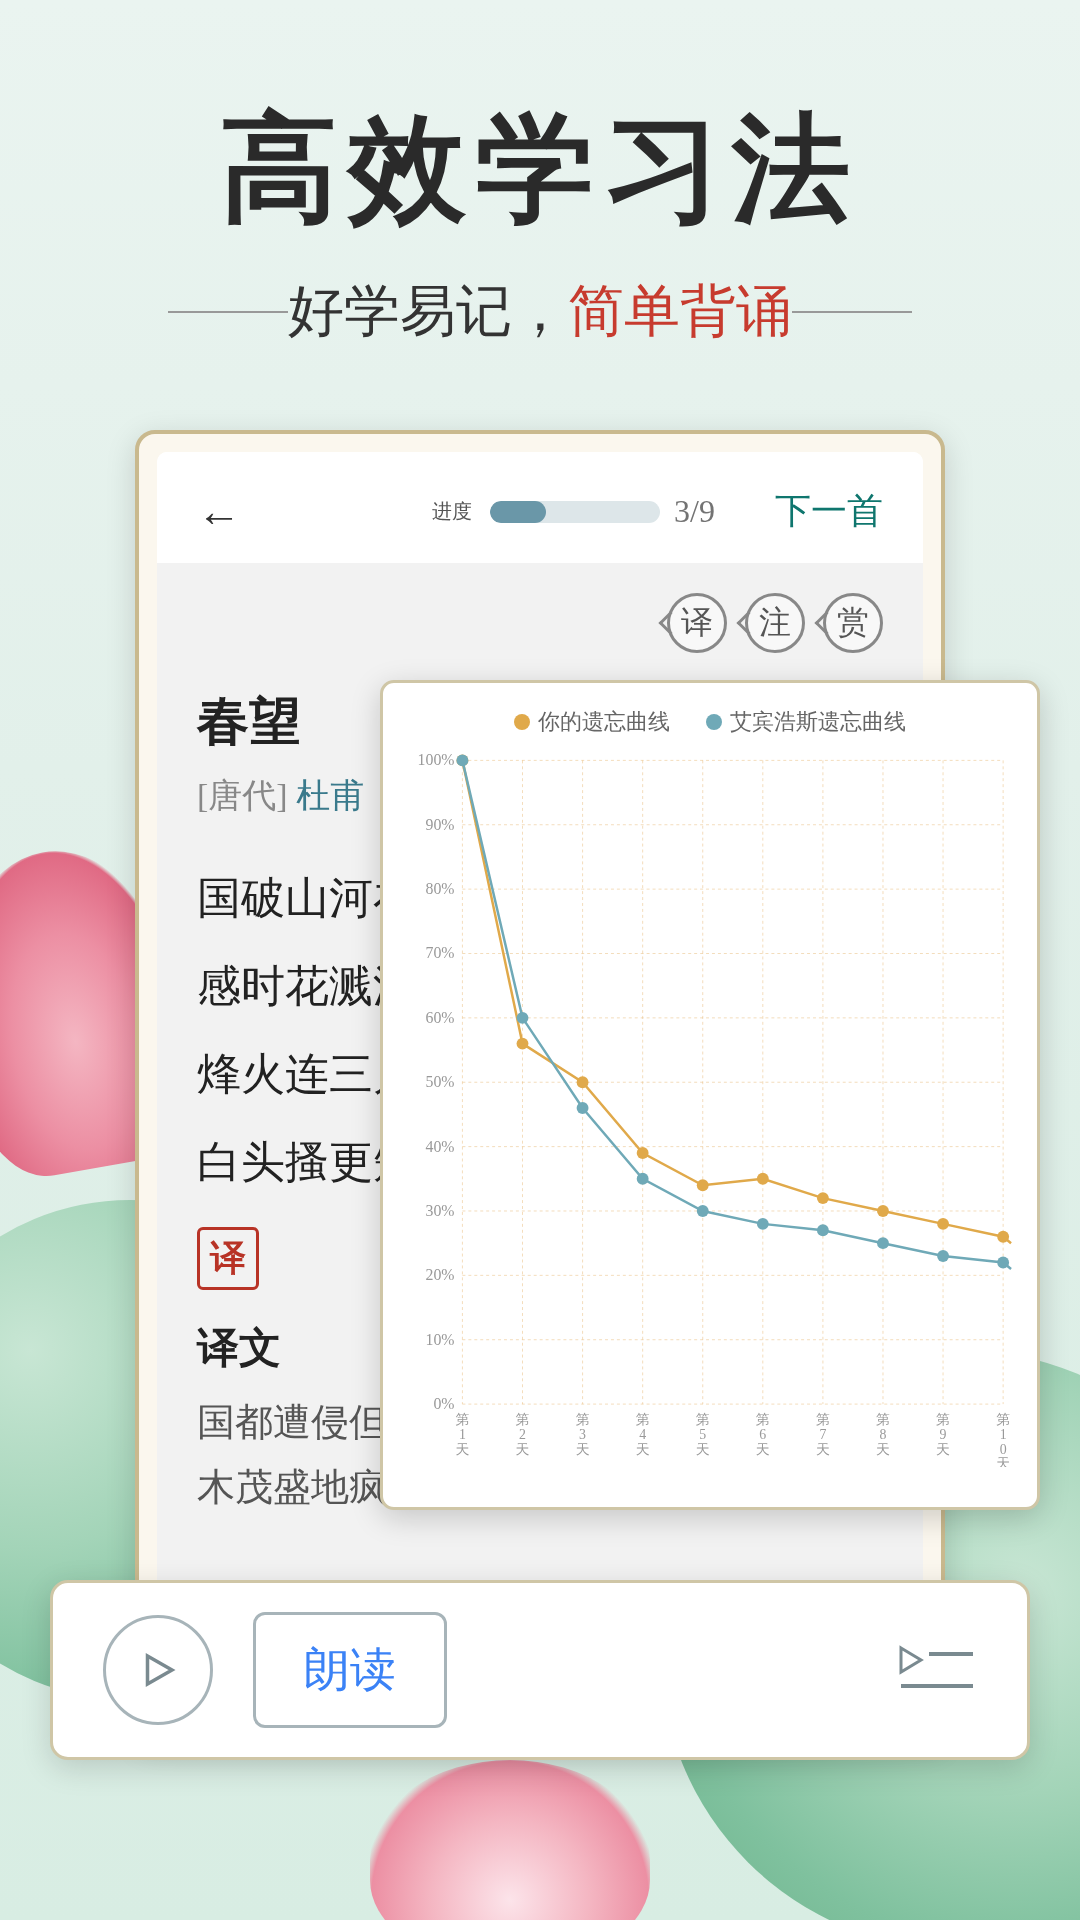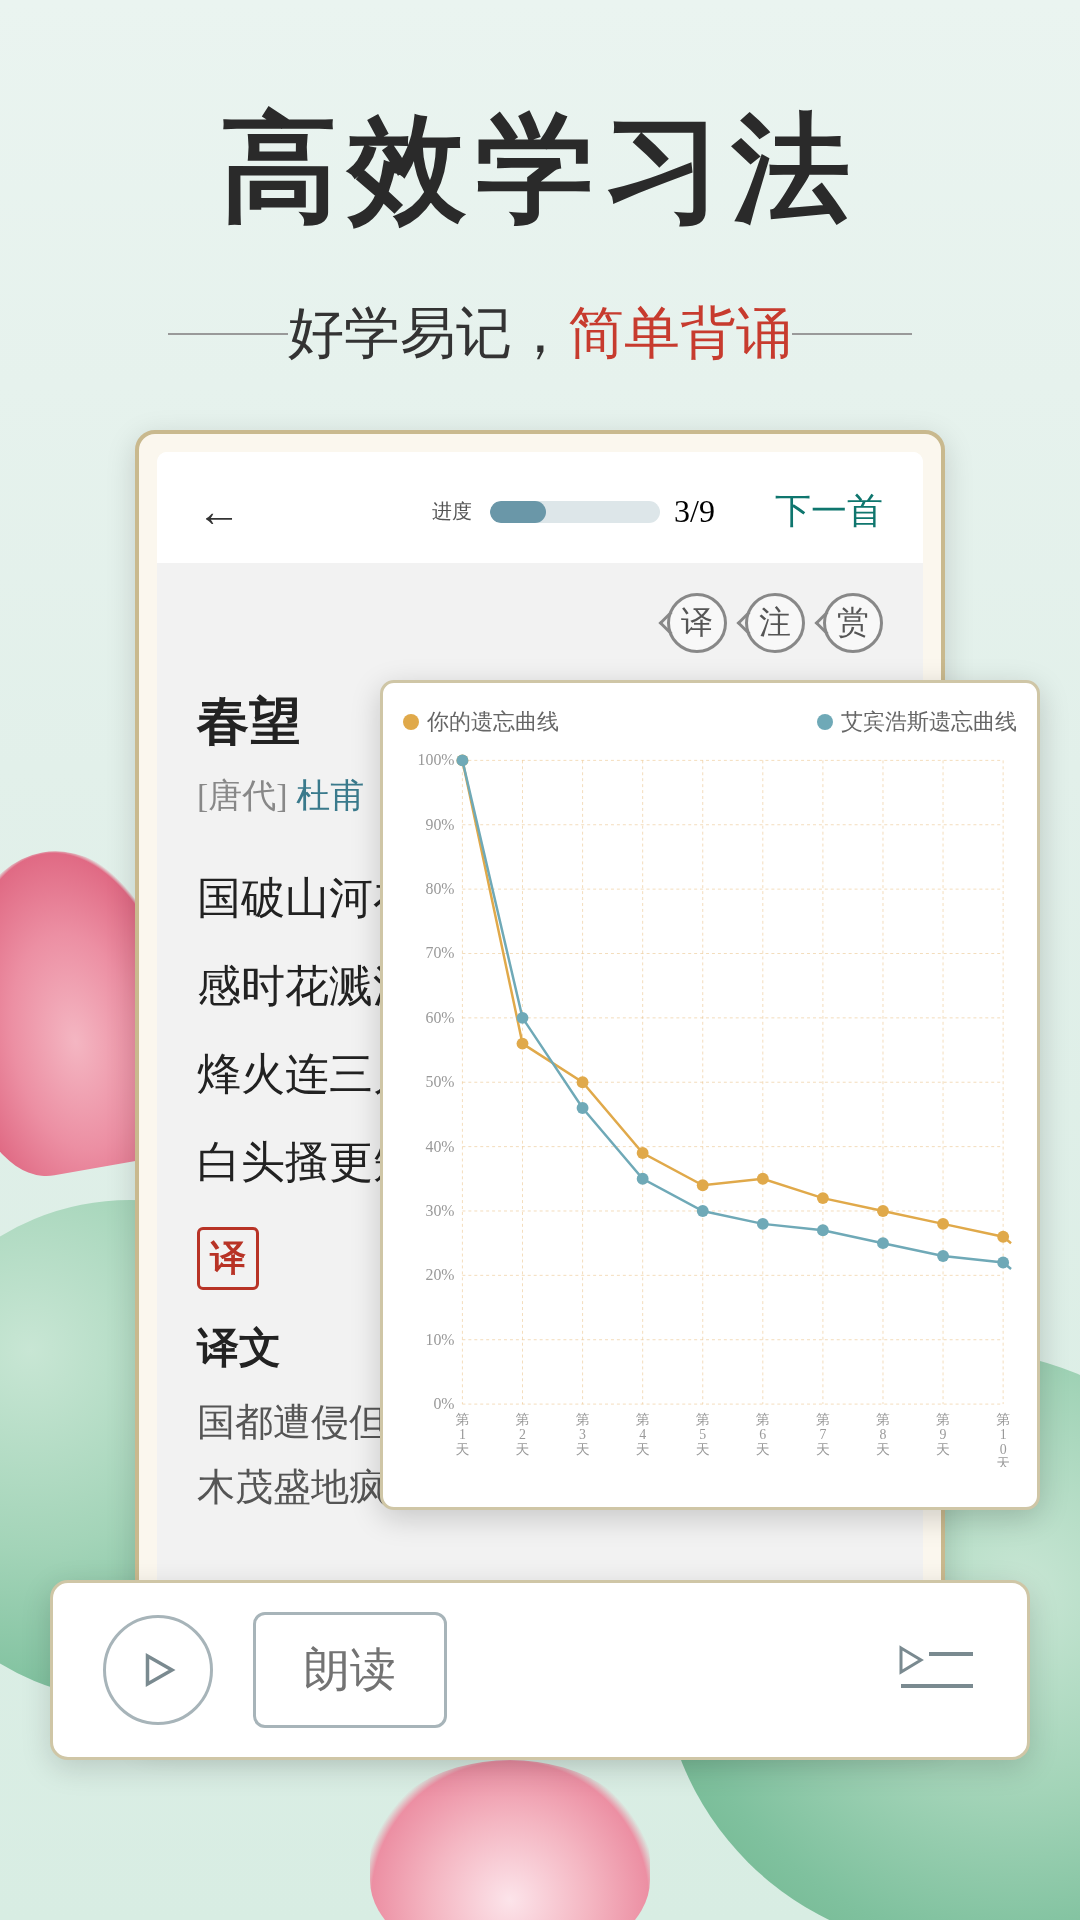--- a/index.html
+++ b/index.html
@@ -61,21 +61,21 @@
 .title {
   font-size: 118px;
   font-weight: 600;
   color: #2a2a2a;
   letter-spacing: 10px;
 }
 .subtitle-row {
   display: flex;
   align-items: center;
   justify-content: center;
-  margin-top: 46px;
+  margin-top: 24px;
 }
 .subtitle-line {
   width: 120px;
   height: 2px;
   background: #999;
 }
 .subtitle {
   font-size: 56px;
   color: #333;
 }
@@ -130,21 +130,21 @@
   margin-right: 14px;
 }
 .progress-fill {
   height: 100%;
   width: 33%;
   background: #6a97a8;
   border-radius: 11px;
 }
 .progress-text {
   font-size: 32px;
-  color: #000000;
+  color: #737373;
   margin-right: 60px;
 }
 .next-btn {
   font-size: 36px;
   color: #0f766e;
 }
 
 
 .content {
   background: #f2f2f2;
@@ -242,21 +242,21 @@
   height: 830px;
   background: #fff;
   border: 3px solid #cfc6a6;
   border-radius: 14px;
   box-shadow: 0 8px 30px rgba(0,0,0,0.18);
   z-index: 40;
   padding: 24px 20px 20px 20px;
 }
 .legend {
   display: flex;
-  justify-content: space-between;
+  justify-content: center;
   gap: 36px;
   font-size: 22px;
   color: #666;
   margin-bottom: 10px;
 }
 .legend-item { display: flex; align-items: center; gap: 8px; }
 .dot { width: 16px; height: 16px; border-radius: 50%; }
 .dot.orange { background: #e0a94a; }
 .dot.blue { background: #6fa9b7; }
 
@@ -291,21 +291,21 @@
   display: flex;
   align-items: center;
   justify-content: center;
 }
 .play-circle svg { width: 42px; height: 42px; }
 .ctrl-btn {
   border: 3px solid #a7b4b9;
   border-radius: 12px;
   padding: 24px 48px;
   font-size: 46px;
-  color: #737373;
+  color: #3b82f6;
   background: #fff;
 }
 .queue-icon {
   margin-left: auto;
   width: 80px;
   height: 60px;
 }
 </style>
 </head>
 <body>

